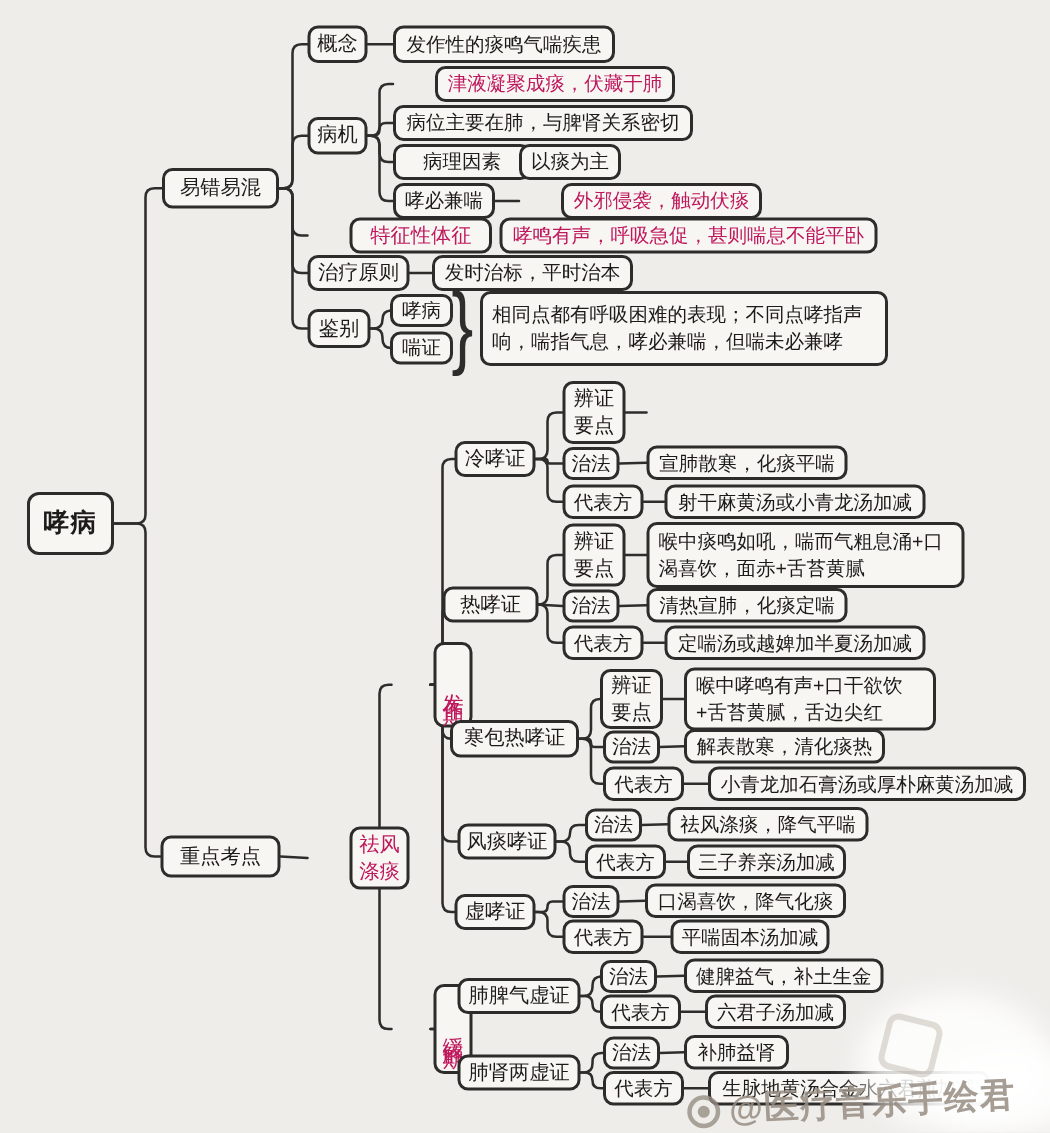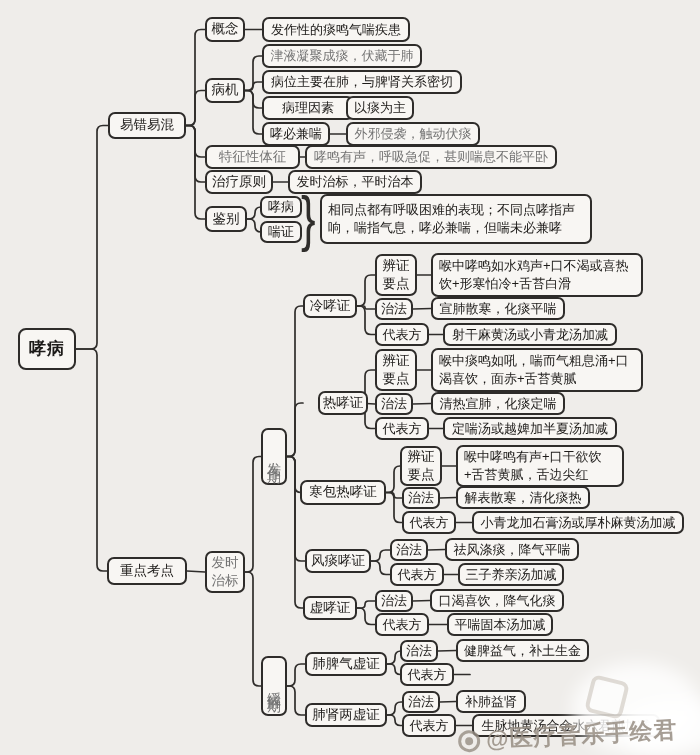--- a/index.html
+++ b/index.html
@@ -17,21 +17,21 @@
     display:flex;align-items:center;justify-content:center;
     font-size:13.5px;color:#1d1b19;line-height:1.35;text-align:center;
     padding:0 4px;white-space:nowrap;
   }
   .node.wrap{
     white-space:normal;text-align:left;justify-content:flex-start;
     font-size:13px;line-height:18px;padding:2px 6px;
   }
   .node.sm{font-size:13px;}
   .node.lbl2{white-space:normal;line-height:18px;padding:0 3px;}
-  .node.red{color:#737373;}
+  .node.red{color:#be185d;margin-left:28px;}
   .node.root{font-weight:bold;font-size:17px;border-radius:8px;letter-spacing:1px;}
   .node.vert{
     writing-mode:vertical-rl;text-orientation:upright;
     white-space:normal;letter-spacing:4px;padding:4px 0;font-size:14px;
   }
   .brace{
     position:absolute;z-index:1;color:#2f2d2b;
     font-size:58px;font-weight:200;line-height:50px;
     transform:scaleX(.75) scaleY(1.05);transform-origin:left center;
   }
@@ -141,33 +141,32 @@
 
   <div class="node" style="left:205px;top:170px;width:68px;height:24px">治疗原则</div>
   <div class="node sm" style="left:288px;top:170px;width:134px;height:24px">发时治标，平时治本</div>
 
   <div class="node" style="left:205px;top:206px;width:42px;height:26px">鉴别</div>
   <div class="node sm" style="left:260px;top:196px;width:42px;height:22px">哮病</div>
   <div class="node sm" style="left:260px;top:221px;width:42px;height:22px">喘证</div>
   <div class="brace" style="left:301px;top:193px">}</div>
   <div class="node wrap" style="left:320px;top:194px;width:272px;height:50px">相同点都有呼吸困难的表现；不同点哮指声响，喘指气息，哮必兼喘，但喘未必兼哮</div>
 
-  <div class="node red lbl2" style="left:205px;top:551px;width:40px;height:42px">发时治标</div>
+  <div class="node red lbl2" style="left:205px;top:551px;width:40px;height:42px">祛风涤痰</div>
   <div class="node red vert" style="left:261px;top:428px;width:26px;height:57px">发作期</div>
   <div class="node red vert" style="left:261px;top:656px;width:26px;height:60px">缓解期</div>
 
   <div class="node" style="left:303px;top:294px;width:54px;height:24px">冷哮证</div>
   <div class="node lbl2" style="left:375px;top:254px;width:42px;height:42px">辨证要点</div>
-  <div class="node wrap" style="left:431px;top:253px;width:212px;height:44px">喉中哮鸣如水鸡声+口不渴或喜热饮+形寒怕冷+舌苔白滑</div>
   <div class="node sm" style="left:375px;top:298px;width:38px;height:22px">治法</div>
   <div class="node sm" style="left:431px;top:297px;width:134px;height:23px">宣肺散寒，化痰平喘</div>
   <div class="node sm" style="left:375px;top:323px;width:54px;height:23px">代表方</div>
   <div class="node sm" style="left:443px;top:323px;width:174px;height:23px">射干麻黄汤或小青龙汤加减</div>
 
-  <div class="node" style="left:318px;top:391px;width:50px;height:24px">热哮证</div>
+  <div class="node" style="left:295px;top:391px;width:64px;height:24px">热哮证</div>
   <div class="node lbl2" style="left:375px;top:349px;width:42px;height:42px">辨证要点</div>
   <div class="node wrap" style="left:431px;top:348px;width:212px;height:44px">喉中痰鸣如吼，喘而气粗息涌+口渴喜饮，面赤+舌苔黄腻</div>
   <div class="node sm" style="left:375px;top:393px;width:38px;height:22px">治法</div>
   <div class="node sm" style="left:431px;top:392px;width:134px;height:23px">清热宣肺，化痰定喘</div>
   <div class="node sm" style="left:375px;top:417px;width:54px;height:23px">代表方</div>
   <div class="node sm" style="left:443px;top:417px;width:174px;height:23px">定喘汤或越婢加半夏汤加减</div>
 
   <div class="node" style="left:300px;top:480px;width:86px;height:25px">寒包热哮证</div>
   <div class="node lbl2" style="left:400px;top:446px;width:42px;height:40px">辨证要点</div>
   <div class="node wrap" style="left:456px;top:445px;width:168px;height:42px">喉中哮鸣有声+口干欲饮+舌苔黄腻，舌边尖红</div>
@@ -185,20 +184,21 @@
   <div class="node" style="left:303px;top:596px;width:54px;height:24px">虚哮证</div>
   <div class="node sm" style="left:375px;top:590px;width:38px;height:22px">治法</div>
   <div class="node sm" style="left:430px;top:589px;width:134px;height:23px">口渴喜饮，降气化痰</div>
   <div class="node sm" style="left:375px;top:613px;width:54px;height:23px">代表方</div>
   <div class="node sm" style="left:447px;top:613px;width:106px;height:23px">平喘固本汤加减</div>
 
   <div class="node" style="left:305px;top:652px;width:82px;height:24px">肺脾气虚证</div>
   <div class="node sm" style="left:400px;top:640px;width:38px;height:22px">治法</div>
   <div class="node sm" style="left:456px;top:639px;width:133px;height:23px">健脾益气，补土生金</div>
   <div class="node sm" style="left:400px;top:663px;width:54px;height:23px">代表方</div>
+  <div class="node sm" style="left:470px;top:663px;width:94px;height:23px">六君子汤加减</div>
 
   <div class="node" style="left:305px;top:703px;width:82px;height:24px">肺肾两虚证</div>
   <div class="node sm" style="left:402px;top:691px;width:38px;height:22px">治法</div>
   <div class="node sm" style="left:456px;top:690px;width:70px;height:23px">补肺益肾</div>
   <div class="node sm" style="left:402px;top:714px;width:54px;height:23px">代表方</div>
   <div class="node sm" style="left:472px;top:714px;width:188px;height:23px">生脉地黄汤合金水六君煎加减</div>
 
   <div class="blob" style="left:572px;top:662px;width:130px;height:92px"></div>
   <div class="blob" style="left:618px;top:698px;width:110px;height:58px"></div>
   <div class="wm-faint" style="left:588px;top:678px"></div>

